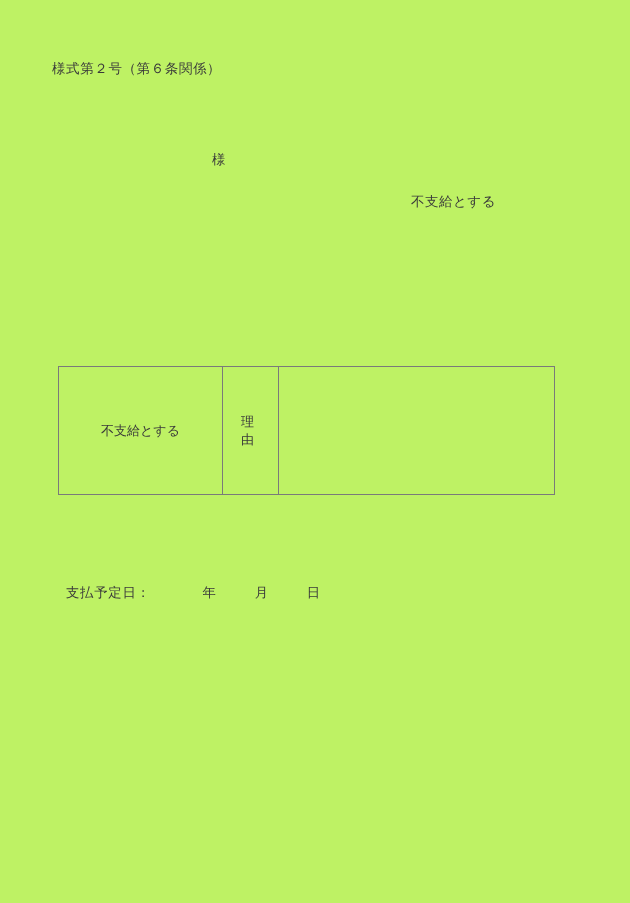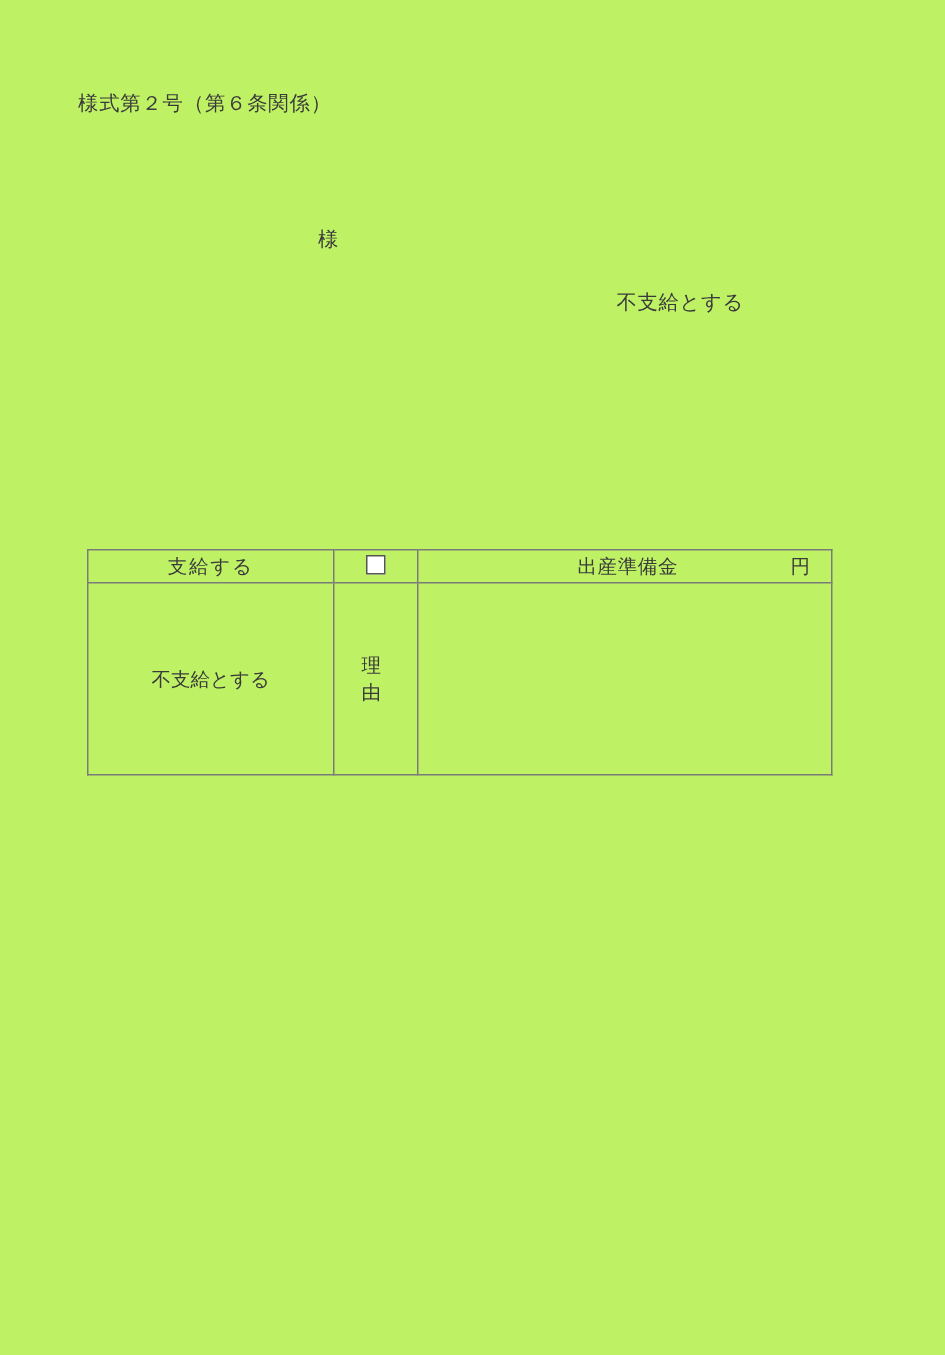--- a/index.html
+++ b/index.html
@@ -171,32 +171,23 @@
 
 
 
   <table id="decision-table">
     <colgroup>
       <col class="col-cat">
         <col class="col-mark">
         <col class="col-desc">
     </colgroup>
     <tbody>
-      <tr class="row-h">
-        <td class="cat-line">支給する</td>
-        <td>
-          <span class="checkbox-glyph"></span>
-        </td>
-        <td class="desc-cell">
-          <span class="label">出産準備金</span>
-          <span class="unit">円</span>
-        </td>
-      </tr>
       <tr style="height:128px">
         <td class="cat-stack">不支給とする</td>
         <td id="reason-label">理　由</td>
         <td class="desc-cell"></td>
       </tr>
     </tbody>
   </table>
 
+  <div class="tx" id="payment-date"><span>支払予定日：</span><span class="sp-a"></span><span>年</span><span class="sp-b"></span><span>月</span><span class="sp-b"></span><span>日</span></div>
 
 </div>
 
 </body></html>

